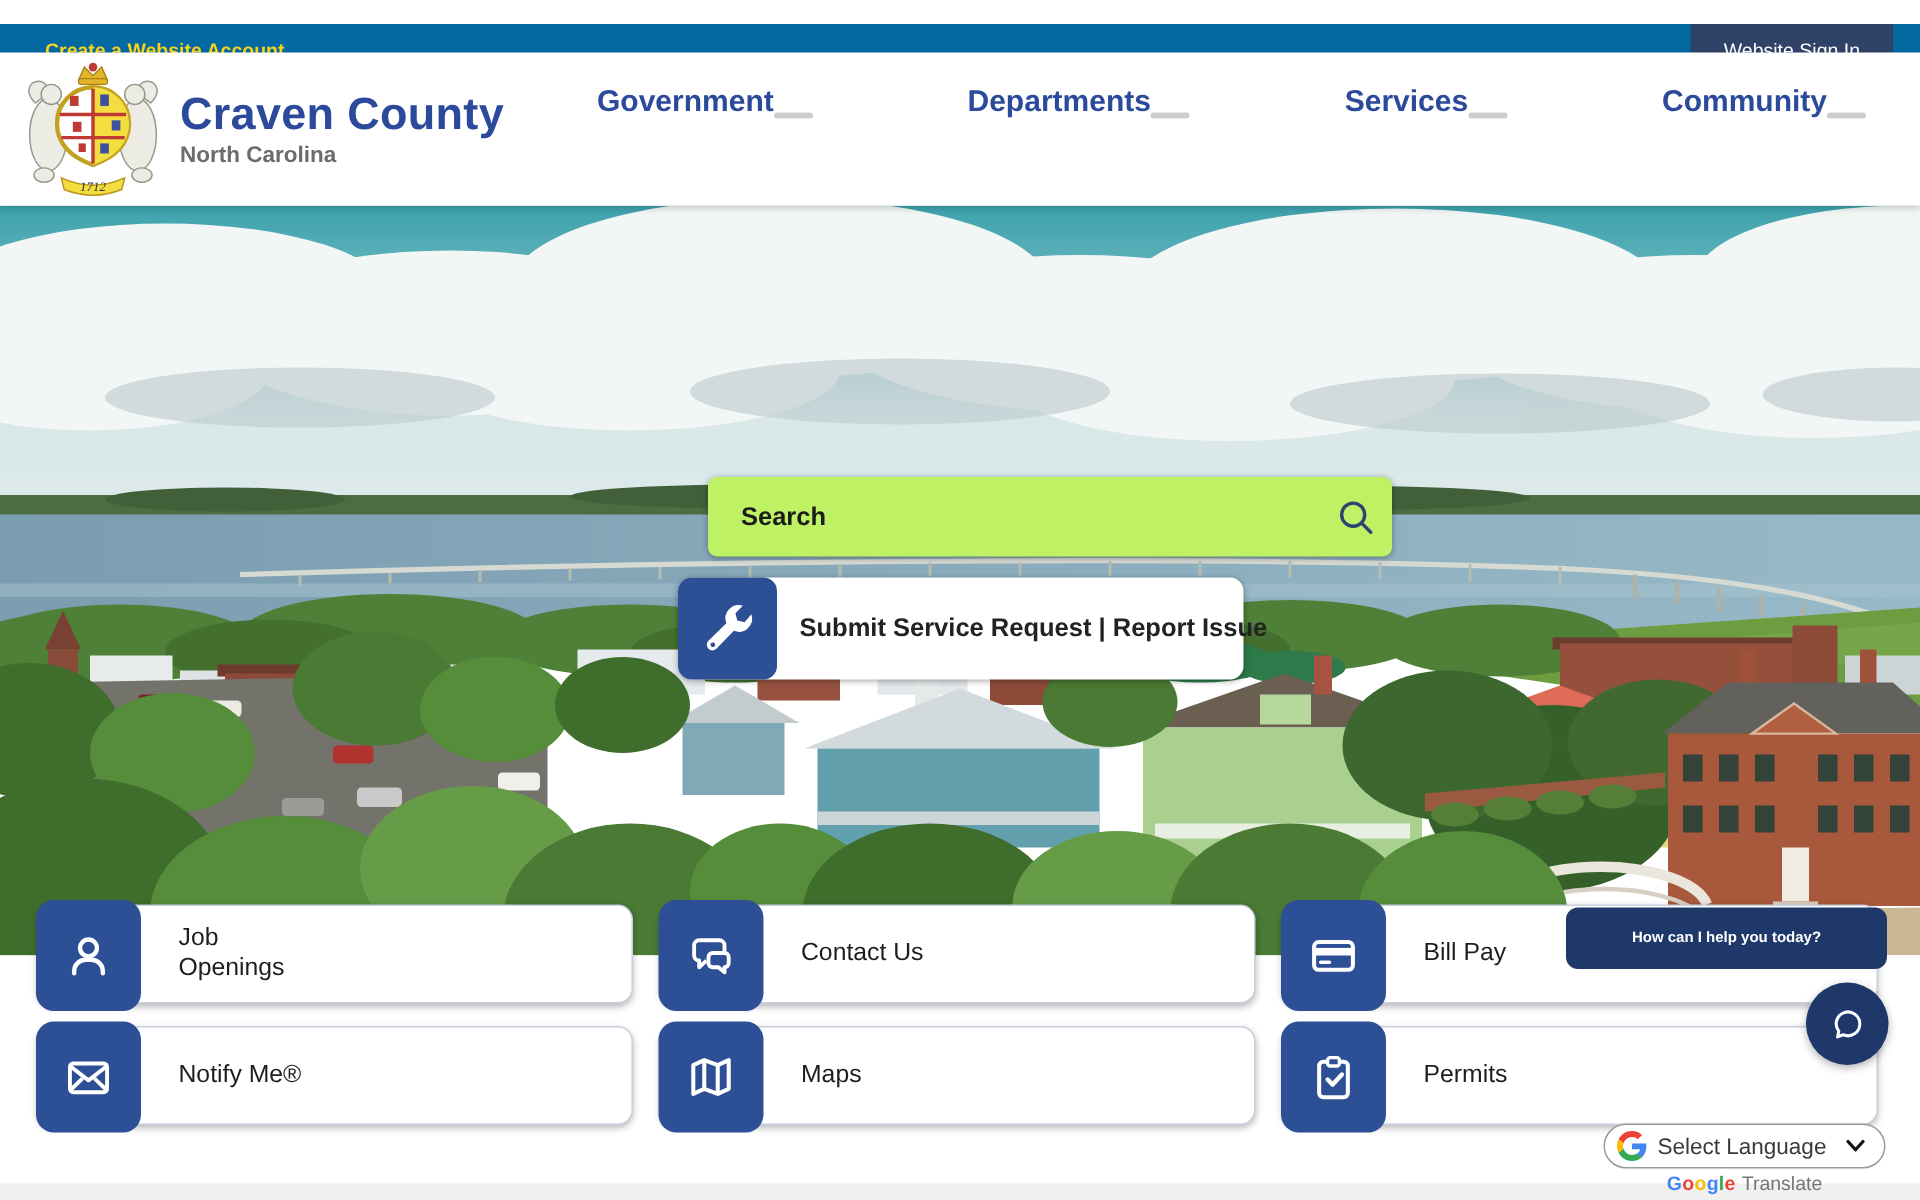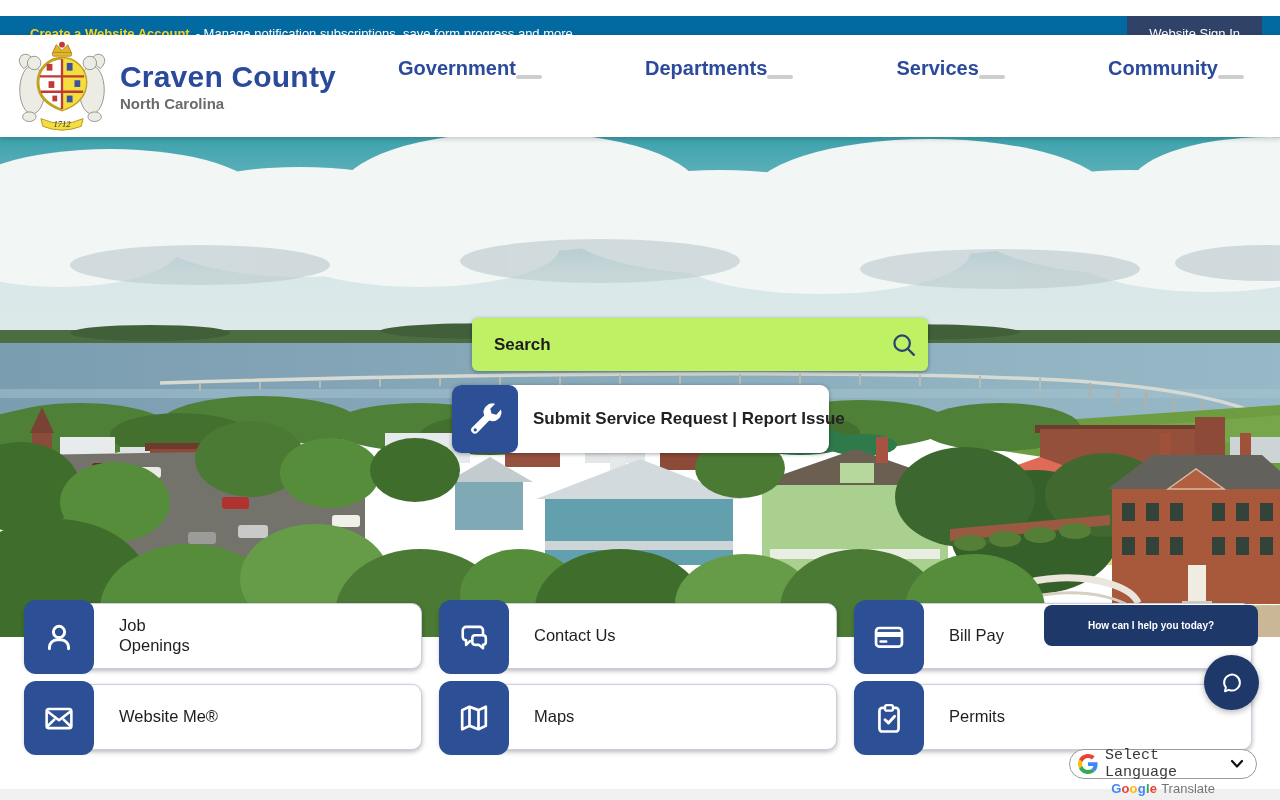--- a/index.html
+++ b/index.html
@@ -67,32 +67,31 @@
     border-radius:8px; display:flex; align-items:center; justify-content:center; color:#fff;
     font-size:10px; font-weight:bold; z-index:8; cursor:pointer; }
   .chat-fab { position:absolute; left:1204px; top:655px; width:55px; height:55px; background:#1d3869;
     border-radius:50%; display:flex; align-items:center; justify-content:center; z-index:8;
     box-shadow:0 2px 6px rgba(0,0,0,.3); cursor:pointer; border:none; }
 
   
   .translate-pill { position:absolute; left:1069px; top:749px; width:188px; height:30px; background:#fff;
     border:1px solid #9a9a9a; border-radius:15px; display:flex; align-items:center; padding:0 12px 0 8px;
     z-index:8; cursor:pointer; }
-  .translate-label { flex:1; font-size:15px; color:#3a3a3a; margin-left:7px;font-family:Liberation Mono, monospace; }
+  .translate-label { flex:1; font-size:15px; color:#3a3a3a; margin-left:7px; }
   .brand-line { position:absolute; left:1069px; top:781px; width:188px; text-align:center; font-size:13px; z-index:8; }
   .brand-google { font-weight:bold; letter-spacing:.2px; }
   .brand-translate { color:#757575; margin-left:4px; }
 </style>
 </head>
 <body>
 
 <div class="topbar">
   <div class="topbar-inner">
     <span class="account-link">Create a Website Account</span>
-    <span class="tagline">- Manage notification subscriptions, save form progress and more.</span>
   </div>
   <button class="signin-btn">Website Sign In</button>
 </div>
 
 <div class="header">
   <div class="brand">
     <svg class="seal" viewBox="0 0 100 96">
 
       <g fill="#ecebe4" stroke="#97958c" stroke-width="1">
         <ellipse cx="19" cy="52" rx="13" ry="25"></ellipse>
@@ -434,21 +433,21 @@
 
   <div class="card">
     <span class="card-icon-box">
       <svg width="36" height="36" viewBox="0 0 32 32" fill="none" stroke="#fff" stroke-width="2.3" stroke-linejoin="round">
         <rect x="5" y="8" width="22" height="17" rx="2"></rect>
         <polyline points="5,9.5 16,18 27,9.5"></polyline>
         <line x1="5" y1="24" x2="12.5" y2="16.8"></line>
         <line x1="27" y1="24" x2="19.5" y2="16.8"></line>
       </svg>
     </span>
-    <span class="card-label">Website Me®</span>
+    <span class="card-label">Notify Me®</span>
   </div>
 
   <div class="card">
     <span class="card-icon-box">
       <svg width="36" height="36" viewBox="0 0 32 32" fill="none" stroke="#fff" stroke-width="2.4" stroke-linejoin="round">
         <path d="M5.5 9 L12 6 L20 9 L26.5 6 V23 L20 26 L12 23 L5.5 26 Z"></path>
         <line x1="12" y1="6" x2="12" y2="23"></line>
         <line x1="20" y1="9" x2="20" y2="26"></line>
       </svg>
     </span>

